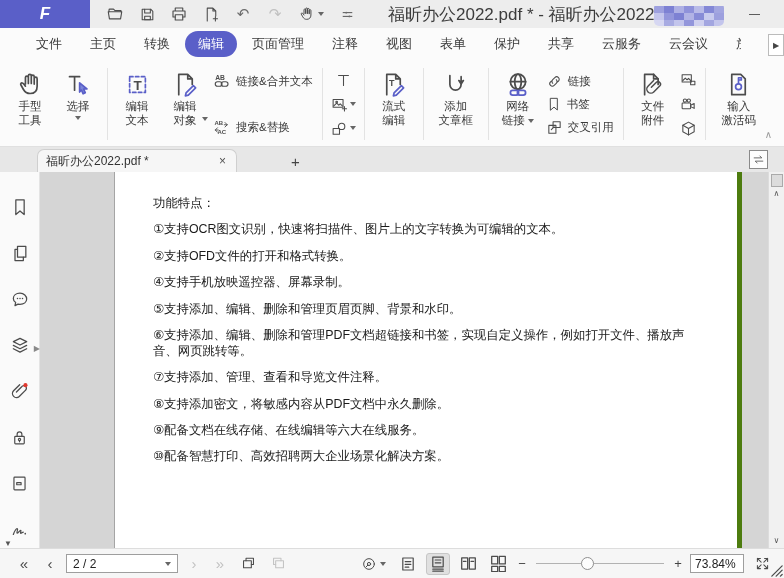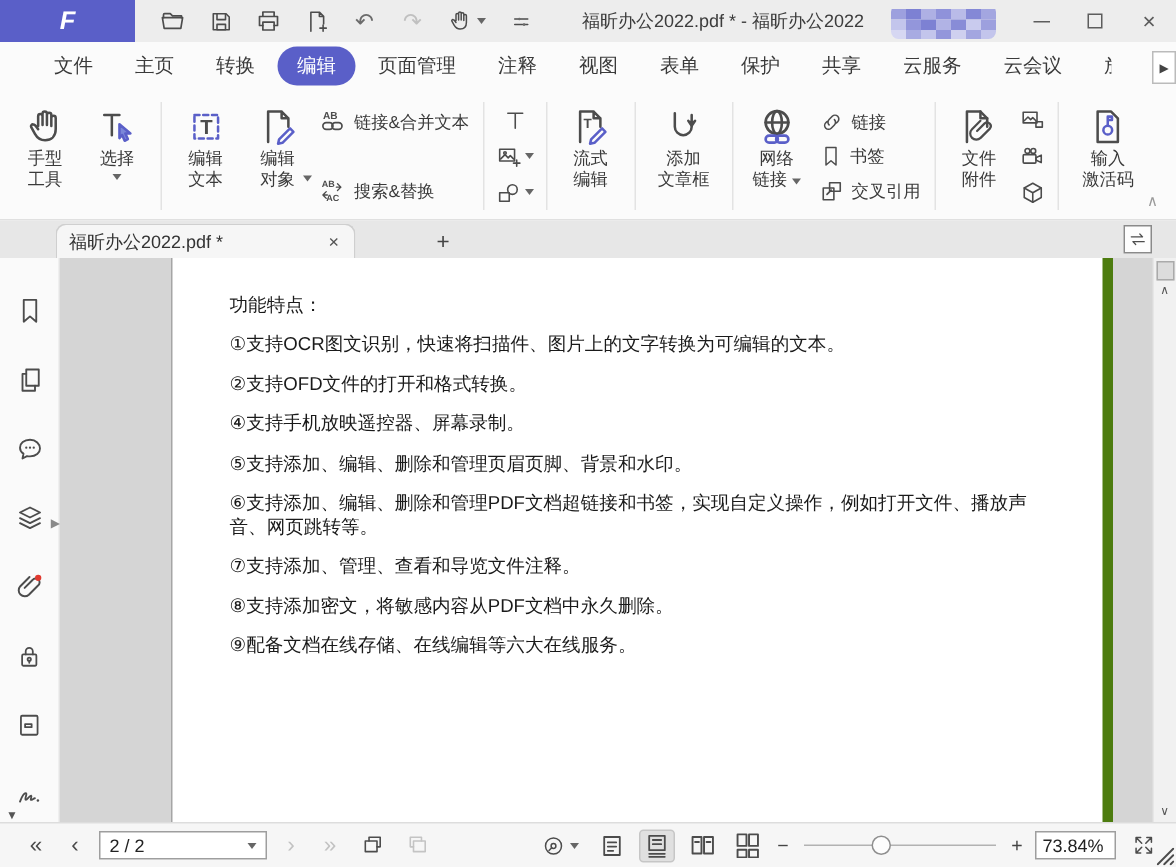--- a/index.html
+++ b/index.html
@@ -9,21 +9,21 @@
 
   
   .titlebar{height:28px;background:#ededed;display:flex;align-items:center;flex:0 0 auto;}
   .logo{width:90px;height:28px;background:#5a5fc8;color:#fff;display:flex;align-items:center;justify-content:center;
         font-size:17px;font-weight:bold;font-style:italic;flex:0 0 auto;}
   .qa{display:flex;align-items:center;margin-left:10px;gap:2px;}
   .qa .qbtn{width:30px;height:24px;display:flex;align-items:center;justify-content:center;color:#6b6b6b;}
   .qa .glyph{font-size:15px;color:#6b6b6b;}
   .qa .glyph.dim{color:#c0c0c0;}
   .caret{width:0;height:0;border-left:3.5px solid transparent;border-right:3.5px solid transparent;border-top:4px solid #666;display:inline-block;}
-  .titletext{font-size:12px;color:#3c3c3c;margin-left:26px;white-space:nowrap;}
+  .titletext{font-size:17px;color:#3c3c3c;margin-left:26px;white-space:nowrap;}
   .tb-spacer{flex:1;}
   .badge{margin-right:12px;border-radius:5px;overflow:hidden;flex:0 0 auto;}
   .winbtns{display:flex;align-items:center;height:28px;}
   .winbtn{width:36px;height:28px;display:flex;align-items:center;justify-content:center;color:#5d5d5d;}
   .winbtn .minline{width:11px;border-top:1.4px solid #5d5d5d;display:inline-block;}
   .winbtn .maxbox{width:10px;height:10px;border:1.4px solid #5d5d5d;display:inline-block;}
   .winbtn.close{font-size:15px;}
 
   
   .menubar{height:32px;background:#fbfbfb;display:flex;align-items:center;padding-left:22px;flex:0 0 auto;position:relative;}
@@ -63,21 +63,21 @@
 
   
   .content{flex:1;display:flex;min-height:0;position:relative;}
   .sidebar{width:40px;background:#fafafa;border-right:1px solid #e4e4e4;display:flex;flex-direction:column;
            align-items:center;padding-top:24px;gap:24px;position:relative;flex:0 0 auto;}
   .sbi{width:22px;height:22px;display:flex;align-items:center;justify-content:center;position:relative;}
   .sb-expand{position:absolute;right:-1px;top:172px;font-size:8px;color:#8a8a8a;}
   .sb-more{position:absolute;left:4px;bottom:0px;font-size:8px;color:#555;}
   .docarea{flex:1;background:#d5d5d5;position:relative;overflow:hidden;}
   .page{position:absolute;left:74px;top:0;width:628px;bottom:-2px;background:#fff;
-        border-left:1px solid #a5a5a5;border-right:7px solid #4d7c0f;padding:24px 28px 10px 38px;}
+        border-left:1px solid #a5a5a5;border-right:5px solid #4d7c0f;padding:24px 28px 10px 38px;}
   .page p{font-size:12.4px;line-height:1.28;color:#1a1a1a;margin-bottom:10.5px;}
   .scrollcol{width:16px;background:#f1f1f1;border-left:1px solid #dcdcdc;display:flex;flex-direction:column;align-items:center;flex:0 0 auto;}
   .thumb{width:12px;height:13px;background:#dcdcdc;border:1px solid #aaa;margin-top:2px;}
   .scr-arrow{font-size:8px;color:#555;line-height:14px;}
   .scr-space{flex:1;}
 
   
   .statusbar{height:30px;background:#f6f6f6;border-top:1px solid #ddd;display:flex;align-items:center;
              padding:0 10px 0 14px;gap:6px;flex:0 0 auto;position:relative;}
   .nav{font-size:15px;color:#4a4a4a;width:20px;text-align:center;}
@@ -497,20 +497,21 @@
       <div class="page">
         <p>功能特点：</p>
         <p>①支持OCR图文识别，快速将扫描件、图片上的文字转换为可编辑的文本。</p>
         <p>②支持OFD文件的打开和格式转换。</p>
         <p>④支持手机放映遥控器、屏幕录制。</p>
         <p>⑤支持添加、编辑、删除和管理页眉页脚、背景和水印。</p>
         <p>⑥支持添加、编辑、删除和管理PDF文档超链接和书签，实现自定义操作，例如打开文件、播放声音、网页跳转等。</p>
         <p>⑦支持添加、管理、查看和导览文件注释。</p>
         <p>⑧支持添加密文，将敏感内容从PDF文档中永久删除。</p>
         <p>⑨配备文档在线存储、在线编辑等六大在线服务。</p>
+        <p>⑩配备智慧打印、高效招聘两大企业场景化解决方案。</p>
       </div>
     </div>
 
     <div class="scrollcol">
       <span class="thumb"></span>
       <span class="scr-arrow">∧</span>
       <span class="scr-space"></span>
       <span class="scr-arrow">∨</span>
     </div>
   </div>

